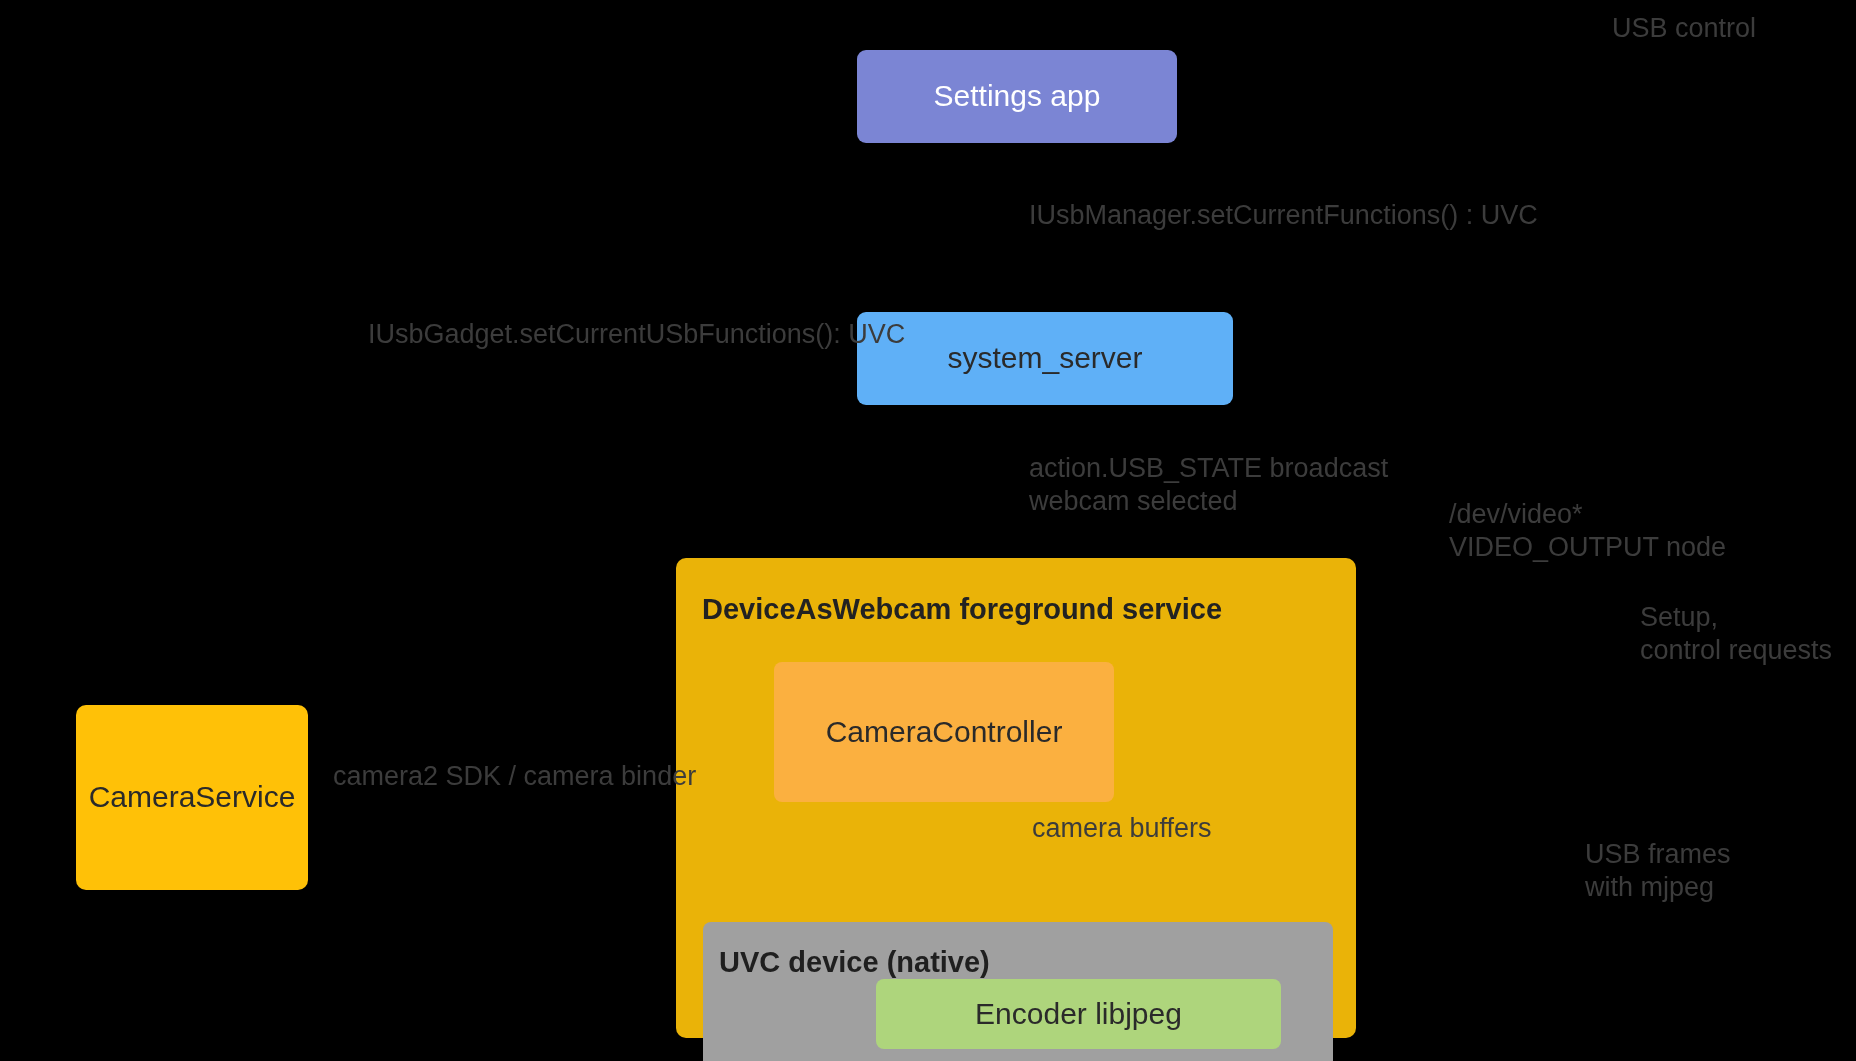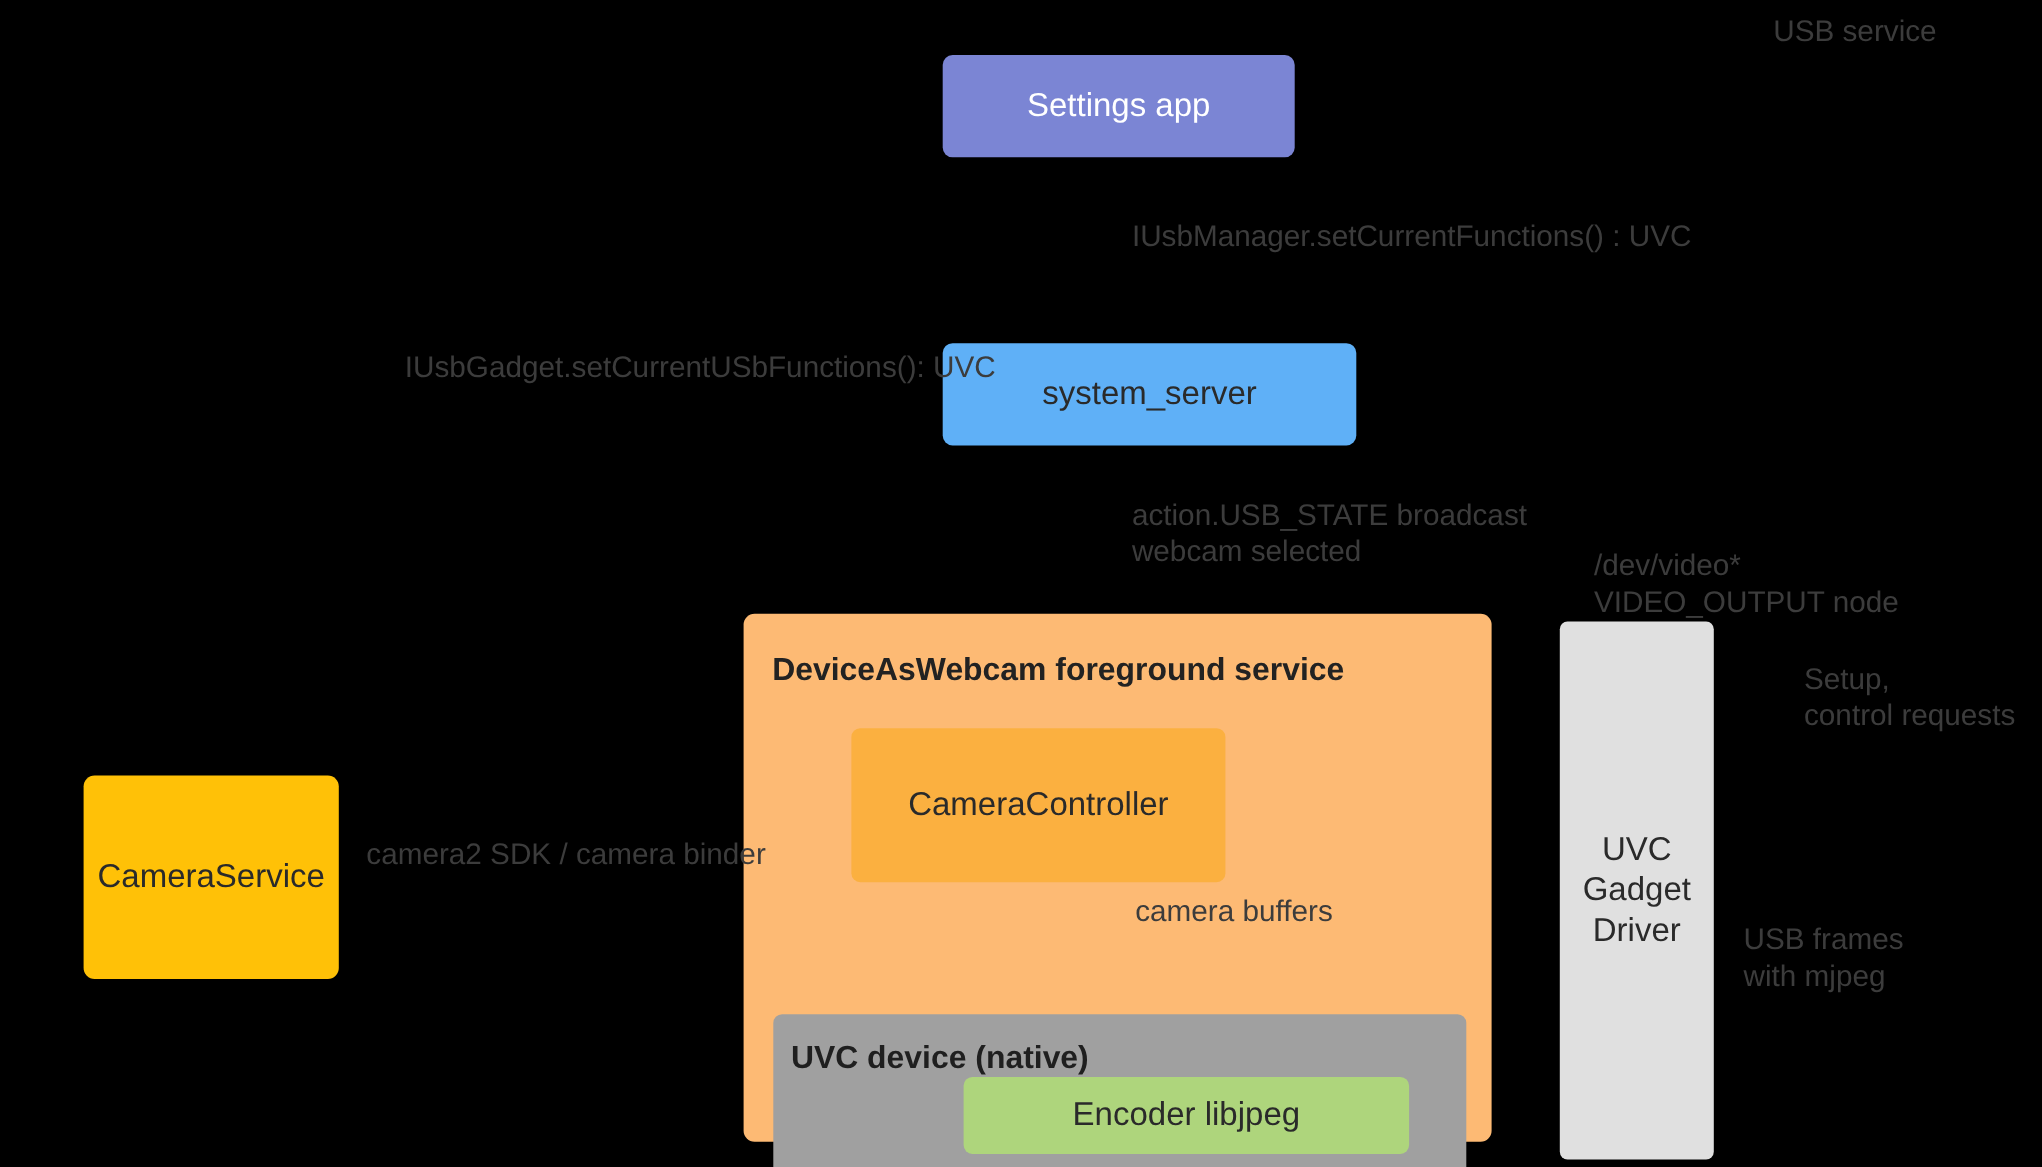--- a/index.html
+++ b/index.html
@@ -38,21 +38,21 @@
     background:#ffc107;color:#2a2a2a;font-size:30px;border-radius:10px;
   }
   #uvc-gadget-driver{
     left:1418px;top:565px;width:140px;height:489px;
     background:#e0e0e0;color:#2a2a2a;font-size:30px;border-radius:7px;
   }
 
   
   #das-panel{
     position:absolute;left:676px;top:558px;width:680px;height:480px;
-    background:#fdba74;border-radius:10px;box-sizing:border-box;
+    background:#eab308;border-radius:10px;box-sizing:border-box;
   }
   #das-title{
     position:absolute;left:26px;top:35px;
     font-size:29px;font-weight:bold;color:#222;
   }
   #camera-controller{
     left:98px;top:104px;width:340px;height:140px;
     background:#fbb040;color:#2a2a2a;font-size:30px;border-radius:8px;
   }
   #uvc-device{
@@ -100,36 +100,33 @@
     <line x1="1418" y1="966" x2="1268" y2="966" stroke="#000" stroke-width="4" marker-end="url(#arrowhead)"></line>
   </svg>
 
   <div class="box" id="settings-app">Settings app</div>
 
 
   <div class="box" id="system-server">system_server</div>
 
   <div class="box" id="camera-service">CameraService</div>
 
-  <div class="box" id="uvc-gadget-driver" style="white-space:pre-line">UVC
-Gadget
-Driver</div>
 
   <div id="das-panel">
     <div id="das-title">DeviceAsWebcam foreground service</div>
 
     <div class="box" id="camera-controller">CameraController</div>
 
     <div id="uvc-device">
       <div id="uvc-device-title">UVC device (native)</div>
       <div class="box" id="encoder">Encoder libjpeg</div>
     </div>
   </div>
 
-  <div class="lbl" id="lbl-usb-boundary">USB service</div>
+  <div class="lbl" id="lbl-usb-boundary">USB control</div>
 
   <div class="lbl" id="lbl-iusbmanager">IUsbManager.setCurrentFunctions() : UVC</div>
 
   <div class="lbl" id="lbl-iusbgadget">IUsbGadget.setCurrentUSbFunctions(): UVC</div>
 
   <div class="lbl" id="lbl-usb-state">action.USB_STATE broadcast
 webcam selected</div>
 
   <div class="lbl" id="lbl-devvideo">/dev/video*
 VIDEO_OUTPUT node</div>

